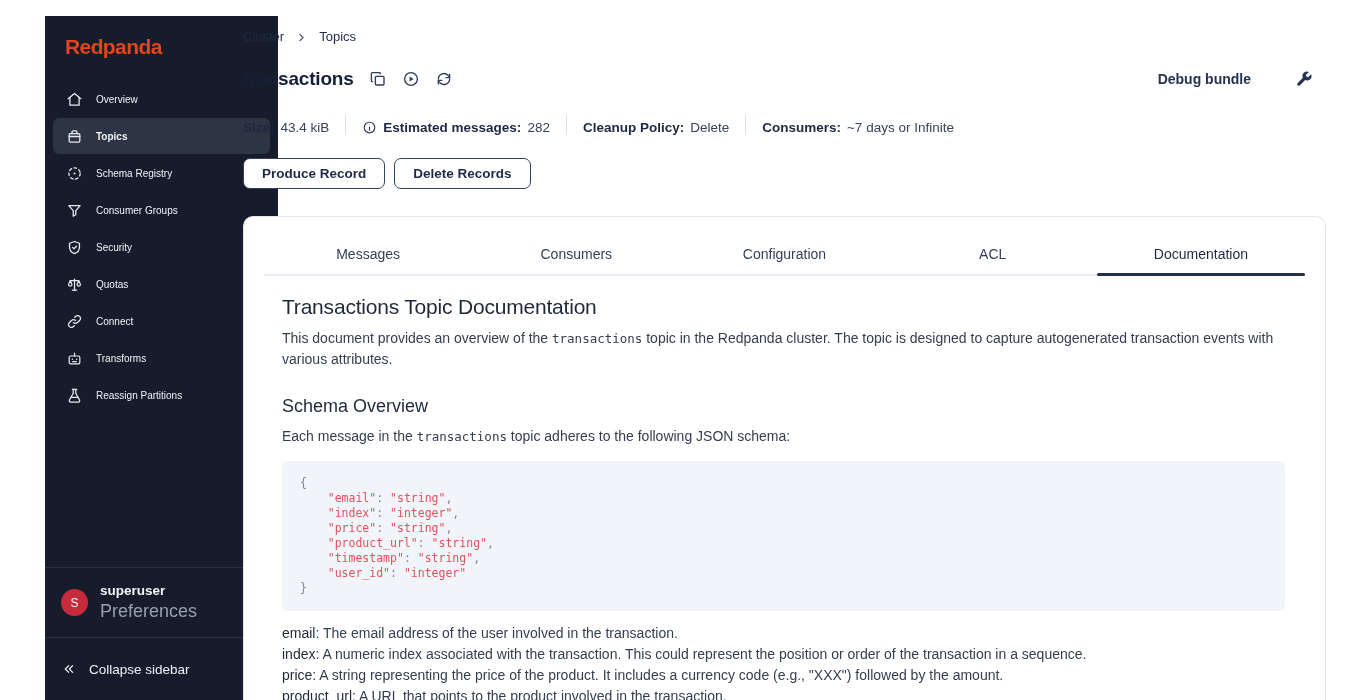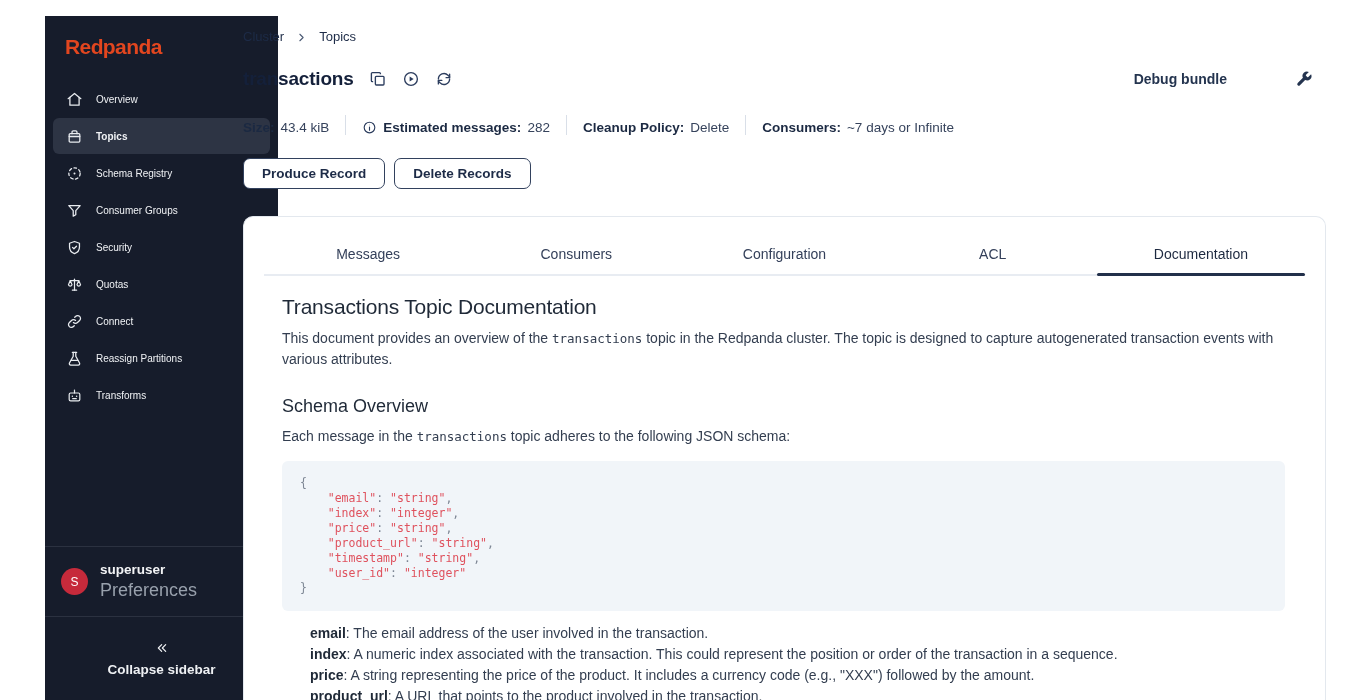--- a/index.html
+++ b/index.html
@@ -39,36 +39,36 @@
   }
   .avatar {
     width: 27px; height: 27px; border-radius: 50%;
     background: #c62a3b; color: #fff;
     display: flex; align-items: center; justify-content: center;
     font-size: 12px; font-weight: 500;
   }
   .user-name { font-size: 13.5px; font-weight: 600; color: #f3f4f6; }
   .user-sub { font-size: 18px; color: #98a0ac; margin-top: 3px; }
   .collapse-row {
-    display: flex; align-items: center; gap: 6px;
-    padding: 23px 16px; font-size: 13.5px; font-weight: 700; cursor: pointer; flex-direction: column;
+    display: flex; align-items: center; gap: 12px;
+    padding: 23px 16px; font-size: 13.5px; font-weight: 400; cursor: pointer;
   }
   .collapse-row .icon { width: 16px; height: 16px; }
 
   
   .main { position: absolute; left: 200px; top: 0; right: 0; bottom: 0; padding: 29px 40px 0 43px; overflow: hidden; }
 
   .breadcrumb { display: flex; align-items: flex-end; gap: 11px; font-size: 13px; color: #1d2b47; margin-bottom: 24px; }
   .breadcrumb .crumb { cursor: pointer; }
   .breadcrumb .icon { width: 13px; height: 13px; color: #4b5a74; }
 
   .title-row { display: flex; align-items: center; margin-bottom: 25px; }
   .page-title { font-size: 19px; font-weight: 700; color: #14203a; letter-spacing: -0.2px; }
   .title-icon { width: 18px; height: 18px; margin-left: 15px; color: #2c3d5e; cursor: pointer; }
-  .debug-wrap { margin-left: auto; display: flex; align-items: center; gap: 68px; padding-right: 13px; }
+  .debug-wrap { margin-left: auto; display: flex; align-items: center; gap: 44px; padding-right: 13px; }
   .debug-label { font-size: 14px; font-weight: 600; color: #24344f; cursor: pointer; }
   .debug-wrap .icon { width: 18px; height: 18px; color: #24344f; cursor: pointer; }
 
   .stats-row { display: flex; align-items: flex-end; font-size: 13.5px; color: #3a4burst; margin-bottom: 23px; }
   .stat { display: flex; align-items: center; gap: 6px; color: #36435c; }
   .stat b { color: #1b2942; font-weight: 700; }
   .stat .icon { width: 15px; height: 15px; color: #2c3d5e; }
   .vsep { width: 1px; height: 20px; background: #d9dfe8; margin: 0 16px; }
 
   .actions-row { display: flex; gap: 9px; margin-bottom: 27px; }
@@ -104,21 +104,21 @@
   .doc-h2 { font-size: 18px; font-weight: 500; color: #1f2937; margin: 26px 0 9px; }
   .codeblock {
     background: #f1f5f9; border-radius: 6px;
     padding: 15px 18px; margin: 4px 0 12px;
     font-family: "DejaVu Sans Mono", monospace; font-size: 11.5px; line-height: 15px;
     color: #7d8694; white-space: pre; overflow: hidden;
   }
   .codeblock .str { color: #df525e; }
   .codeblock .pun { color: #7d8694; }
   .field-line { font-size: 14px; line-height: 21px; color: #333e50; }
-  .field-line b { color: #1f2937; font-weight: 700; margin-left: 28px; }
+  .field-line b { color: #1f2937; font-weight: 400; }
 </style>
 </head>
 <body>
 
 <aside class="sidebar">
   <div class="logo">Redpanda</div>
   <nav class="nav">
       <div class="nav-item">
         <span class="icon">
           <svg viewBox="0 0 24 24" fill="none" stroke="currentColor" stroke-width="1.8" stroke-linecap="round" stroke-linejoin="round">
@@ -177,43 +177,43 @@
         <span class="label">Quotas</span>
       </div>
       <div class="nav-item">
         <span class="icon">
           <svg viewBox="0 0 24 24" fill="none" stroke="currentColor" stroke-width="1.8" stroke-linecap="round" stroke-linejoin="round">
             <path d="M10.5 13.5a4 4 0 0 0 5.7 0l3-3a4 4 0 1 0-5.7-5.6l-1.2 1.2"></path>
             <path d="M13.5 10.5a4 4 0 0 0-5.7 0l-3 3a4 4 0 1 0 5.7 5.6l1.2-1.2"></path>
           </svg>
         </span>
         <span class="label">Connect</span>
-      </div>
-      <div class="nav-item">
-        <span class="icon">
-          <svg viewBox="0 0 24 24" fill="none" stroke="currentColor" stroke-width="1.8" stroke-linecap="round" stroke-linejoin="round">
-            <path d="M9 3.5h6"></path>
-            <path d="M10.2 3.5v5.3L4.9 18.4a1.9 1.9 0 0 0 1.7 2.8h10.8a1.9 1.9 0 0 0 1.7-2.8L13.8 8.8V3.5"></path>
-            <path d="M7.3 14.5h9.4"></path>
-          </svg>
-        </span>
-        <span class="label">Reassign Partitions</span>
       </div>
       <div class="nav-item">
         <span class="icon">
           <svg viewBox="0 0 24 24" fill="none" stroke="currentColor" stroke-width="1.7" stroke-linecap="round" stroke-linejoin="round">
             <rect x="4.5" y="8.5" width="15" height="11" rx="2"></rect>
             <path d="M12 8.5v-3"></path>
             <circle cx="12" cy="4.5" r="1" fill="currentColor" stroke="none"></circle>
             <circle cx="9" cy="13" r="1.1" fill="currentColor" stroke="none"></circle>
             <circle cx="15" cy="13" r="1.1" fill="currentColor" stroke="none"></circle>
             <path d="M9.5 16.5h5"></path>
           </svg>
         </span>
         <span class="label">Transforms</span>
+      </div>
+      <div class="nav-item">
+        <span class="icon">
+          <svg viewBox="0 0 24 24" fill="none" stroke="currentColor" stroke-width="1.8" stroke-linecap="round" stroke-linejoin="round">
+            <path d="M9 3.5h6"></path>
+            <path d="M10.2 3.5v5.3L4.9 18.4a1.9 1.9 0 0 0 1.7 2.8h10.8a1.9 1.9 0 0 0 1.7-2.8L13.8 8.8V3.5"></path>
+            <path d="M7.3 14.5h9.4"></path>
+          </svg>
+        </span>
+        <span class="label">Reassign Partitions</span>
       </div>
     </nav>
   <div class="sidebar-bottom">
     <div class="user-row">
       <div class="avatar">S</div>
       <div>
         <div class="user-name">superuser</div>
         <div class="user-sub">Preferences</div>
       </div>
     </div>

